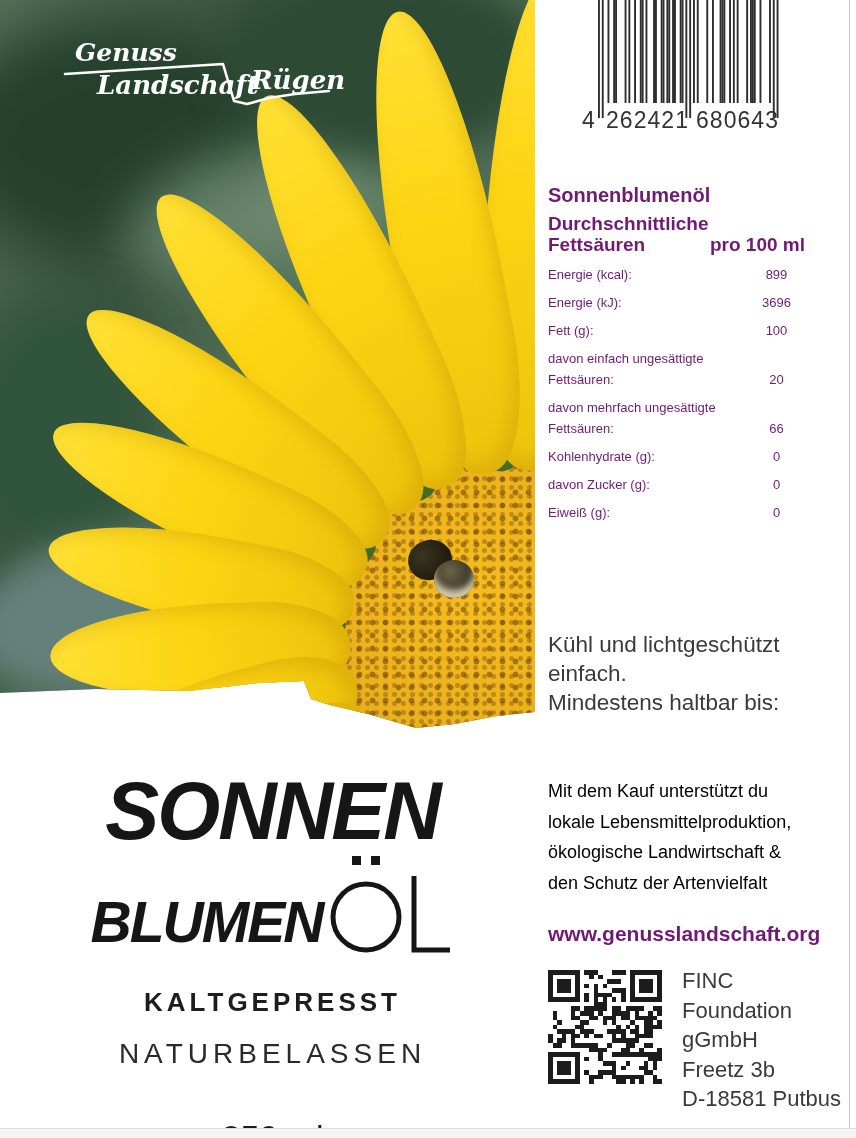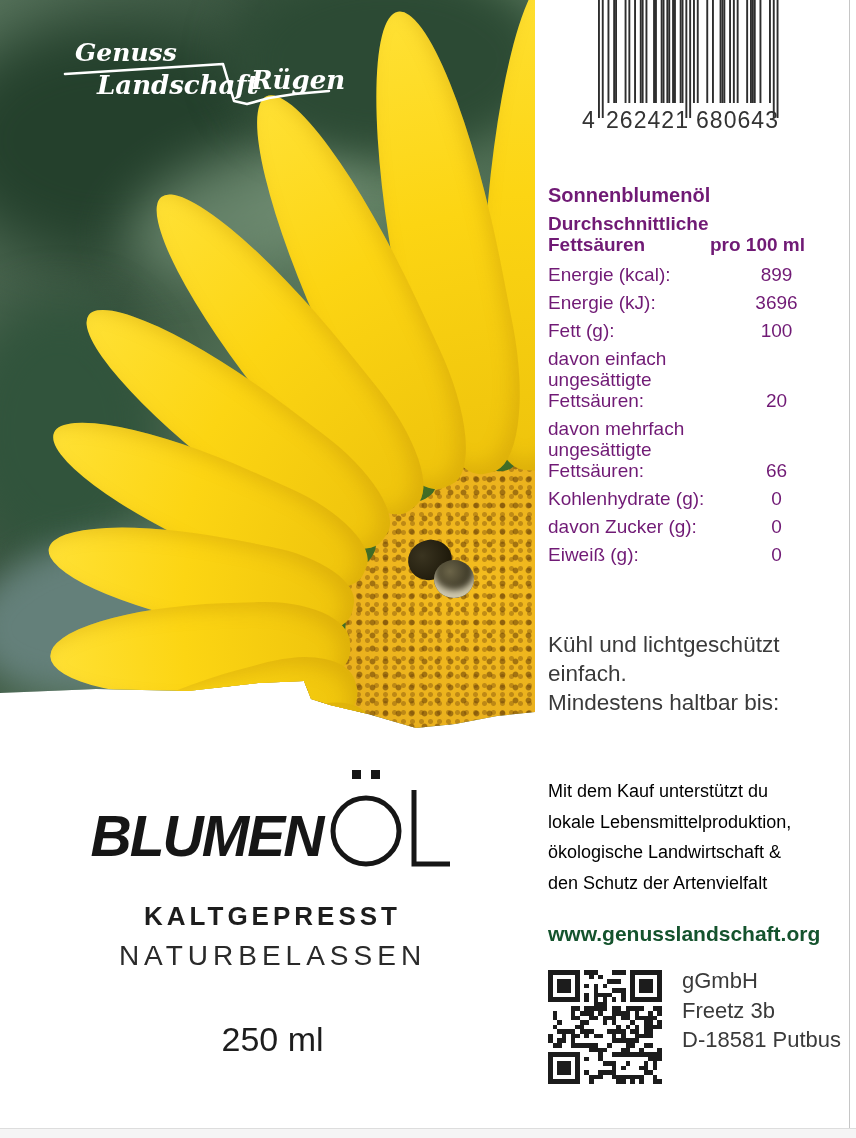--- a/index.html
+++ b/index.html
@@ -39,44 +39,44 @@
 
   .logo{position:absolute;left:55px;top:28px;width:290px;height:90px;}
   .logo text{fill:#fff;font-family:"DejaVu Serif",serif;font-style:italic;font-weight:600;}
   .logo polyline{fill:none;stroke:#fff;stroke-width:2.6;stroke-linejoin:round;stroke-linecap:round;}
   .barcode{position:absolute;left:582px;top:0;width:200px;height:132px;}
   .vline{position:absolute;left:849px;top:0;width:1px;height:1138px;background:#c6c6c6;}
   .bottomstrip{position:absolute;left:0;top:1128px;width:856px;height:10px;background:#f5f5f5;border-top:1px solid #ddd;}
 
   .nutri{position:absolute;left:548px;top:184px;width:257px;color:#701a75;}
   .nutri .prod{font-weight:bold;font-size:20px;margin-bottom:6px;}
-  .nrow{display:flex;align-items:flex-end;margin-bottom:7px;font-size:19px;line-height:21px;}
+  .nrow{display:flex;align-items:flex-end;margin-bottom:7px;font-size:13px;line-height:21px;}
   .nrow .lab{width:200px;}
   .nrow .val{flex:1;text-align:center;}
   .nhead{display:flex;align-items:flex-end;margin-bottom:9px;font-size:19px;line-height:21px;font-weight:bold;}
   .nhead .lab{width:160px;}
   .nhead .val{flex:1;text-align:right;white-space:nowrap;}
 
   .storage{position:absolute;left:548px;top:630px;width:290px;font-size:22.5px;line-height:29px;
     color:#3a3a3a;white-space:pre-line;}
   .support{position:absolute;left:548px;top:776px;width:292px;font-size:18px;line-height:30.5px;
     color:#000000;white-space:pre-line;}
-  .website{position:absolute;left:548px;top:922px;width:292px;font-size:21px;font-weight:bold;color:#14532d;}
+  .website{position:absolute;left:548px;top:922px;width:292px;font-size:21px;font-weight:bold;color:#701a75;}
   .qrblock{position:absolute;left:548px;top:966px;width:300px;height:124px;}
   .qrblock svg{position:absolute;left:0;top:4px;width:114px;height:114px;}
   .address{position:absolute;left:134px;top:0;font-size:22px;line-height:29.5px;color:#3a3a3a;}
 
   
   .titleblock{position:absolute;left:0;top:768px;width:545px;text-align:center;color:#161616;}
   .t1{font-size:81px;font-weight:700;font-style:italic;letter-spacing:-2px;line-height:86px;}
   .t2{font-size:57px;font-weight:700;font-style:italic;letter-spacing:-2px;line-height:86px;white-space:nowrap;}
   .oel{display:inline-block;vertical-align:-14px;margin-left:6px;}
   .oel svg{display:block;}
   .sub1{margin-top:22px;font-size:26px;font-weight:700;letter-spacing:4px;color:#1d1d1d;}
-  .sub2{margin-top:8px;font-size:28px;font-weight:400;letter-spacing:5px;color:#2a2a2a;}
+  .sub2{margin-top:20px;font-size:28px;font-weight:400;letter-spacing:5px;color:#2a2a2a;}
   .volume{margin-top:48px;font-size:34px;color:#1d1d1d;}
   .volume .num{font-weight:400;}
 </style>
 </head>
 <body>
 
 <div class="label">
 
   <div class="photo">
     <div class="blob b1"></div>
@@ -513,27 +513,29 @@
         <rect x="6" y="24" width="1" height="1" fill="#1c1c1c"></rect>
         <rect x="9" y="24" width="1" height="1" fill="#1c1c1c"></rect>
         <rect x="15" y="24" width="1" height="1" fill="#1c1c1c"></rect>
         <rect x="16" y="24" width="1" height="1" fill="#1c1c1c"></rect>
         <rect x="18" y="24" width="1" height="1" fill="#1c1c1c"></rect>
         <rect x="20" y="24" width="1" height="1" fill="#1c1c1c"></rect>
         <rect x="23" y="24" width="1" height="1" fill="#1c1c1c"></rect>
         <rect x="24" y="24" width="1" height="1" fill="#1c1c1c"></rect>
       </svg>
     <div class="address">
+      <div>FINC Foundation</div>
       <div>gGmbH</div>
       <div>Freetz 3b</div>
       <div>D-18581 Putbus</div>
     </div>
   </div>
 
   <div class="titleblock">
+    <div class="t1">SONNEN</div>
     <div class="t2"><span>BLUMEN</span><span class="oel"><svg width="126" height="102" viewBox="0 0 126 102">
         <rect x="24" y="2" width="9" height="9" fill="#161616"></rect>
         <rect x="43" y="2" width="9" height="9" fill="#161616"></rect>
         <circle cx="38" cy="63" r="33" fill="none" stroke="#161616" stroke-width="5"></circle>
         <path d="M 86 22 V 96 H 122" fill="none" stroke="#161616" stroke-width="5"></path>
       </svg></span></div>
     <div class="sub1">KALTGEPRESST</div>
     <div class="sub2">NATURBELASSEN</div>
     <div class="volume"><span class="num">250</span><span> ml</span></div>
   </div>

